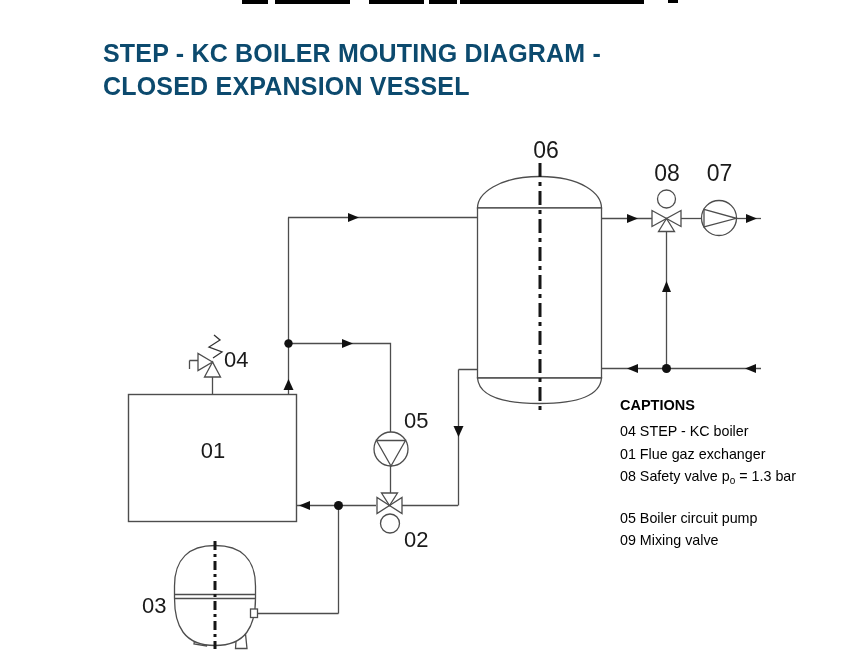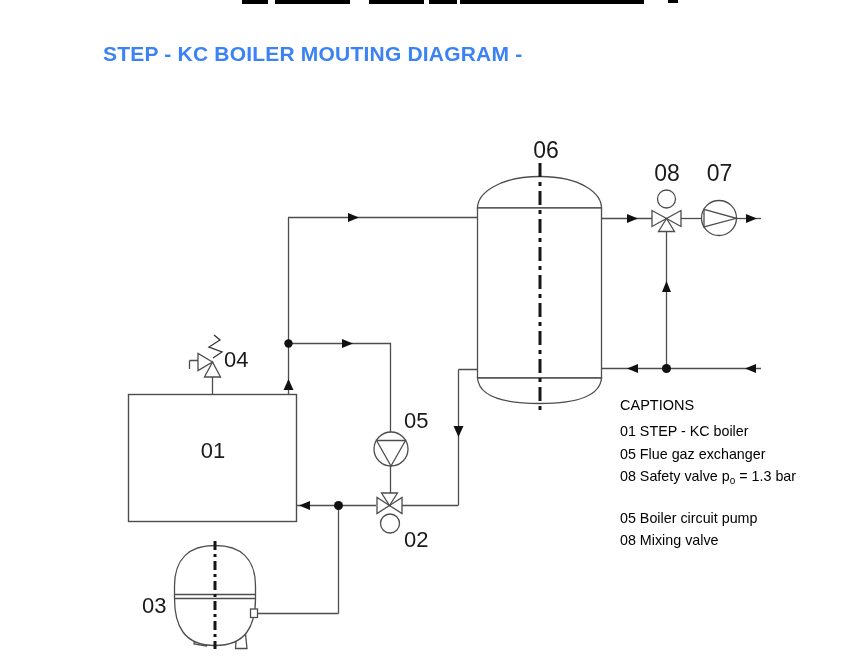--- a/index.html
+++ b/index.html
@@ -6,36 +6,36 @@
   #canvas{
     position:relative;
     width:858px;height:662px;
     background:#ffffff;
     overflow:hidden;
     font-family:"Liberation Sans",sans-serif;
   }
   .topbar{position:absolute;top:0;height:4px;background:#000;}
   #title{
     position:absolute;left:103px;top:37px;
-    font-weight:bold;font-size:21px;line-height:33px;
-    color:#3b82f6;letter-spacing:0.2px;white-space:nowrap;
+    font-weight:bold;font-size:25px;line-height:33px;
+    color:#0c4a6e;letter-spacing:0.2px;white-space:nowrap;
   }
   #diagram-svg{position:absolute;left:0;top:0;}
   #diagram-svg text{
     font-family:"Liberation Sans",sans-serif;
     fill:#1a1a1a;
   }
   .lbl{font-size:22px;}
   .lbl-big{font-size:23px;}
   #captions{
     position:absolute;left:620px;top:397px;width:238px;
     color:#000;
   }
   #captions .cap-head{
-    font-weight:normal;font-size:14.5px;margin:0 0 7px 0;
+    font-weight:bold;font-size:14.5px;margin:0 0 7px 0;
   }
   #captions .cap-item{
     font-size:14.3px;line-height:22.6px;white-space:nowrap;
   }
   #captions .cap-item.gap{margin-top:14px;}
   .sub{font-size:10px;vertical-align:-3px;}
 </style>
 </head>
 <body>
 
@@ -45,20 +45,21 @@
     <div class="topbar" style="left:242px;width:26px;"></div>
     <div class="topbar" style="left:275px;width:75px;"></div>
     <div class="topbar" style="left:369px;width:55px;"></div>
     <div class="topbar" style="left:429px;width:28px;"></div>
     <div class="topbar" style="left:460px;width:184px;"></div>
     <div class="topbar" style="left:668px;width:10px;height:3px;"></div>
   </div>
 
   <div id="title">
     <div>STEP - KC BOILER MOUTING DIAGRAM -</div>
+    <div>CLOSED EXPANSION VESSEL</div>
   </div>
 
   <svg id="diagram-svg" width="858" height="662" viewBox="0 0 858 662">
 
     <g stroke="#4d4d4d" stroke-width="1.3" fill="none">
 
       <path d="M288.5,394 V217.5"></path>
 
       <path d="M288,217.5 H477"></path>
 
@@ -160,20 +161,20 @@
     <text class="lbl" x="142" y="613">03</text>
     <text class="lbl" x="224" y="367">04</text>
     <text class="lbl" x="404" y="428">05</text>
     <text class="lbl-big" x="546" y="158" text-anchor="middle">06</text>
     <text class="lbl-big" x="719.5" y="181" text-anchor="middle">07</text>
     <text class="lbl-big" x="667" y="181" text-anchor="middle">08</text>
   </svg>
 
   <div id="captions">
     <div class="cap-head">CAPTIONS</div>
-    <div class="cap-item">01 STEP - KC boiler</div>
-    <div class="cap-item">05 Flue gaz exchanger</div>
+    <div class="cap-item">04 STEP - KC boiler</div>
+    <div class="cap-item">01 Flue gaz exchanger</div>
     <div class="cap-item"><span>08 Safety valve p</span><span class="sub">o</span><span> = 1.3 bar</span></div>
     <div class="cap-item gap">05 Boiler circuit pump</div>
-    <div class="cap-item">08 Mixing valve</div>
+    <div class="cap-item">09 Mixing valve</div>
   </div>
 
 </div>
 
 </body></html>

